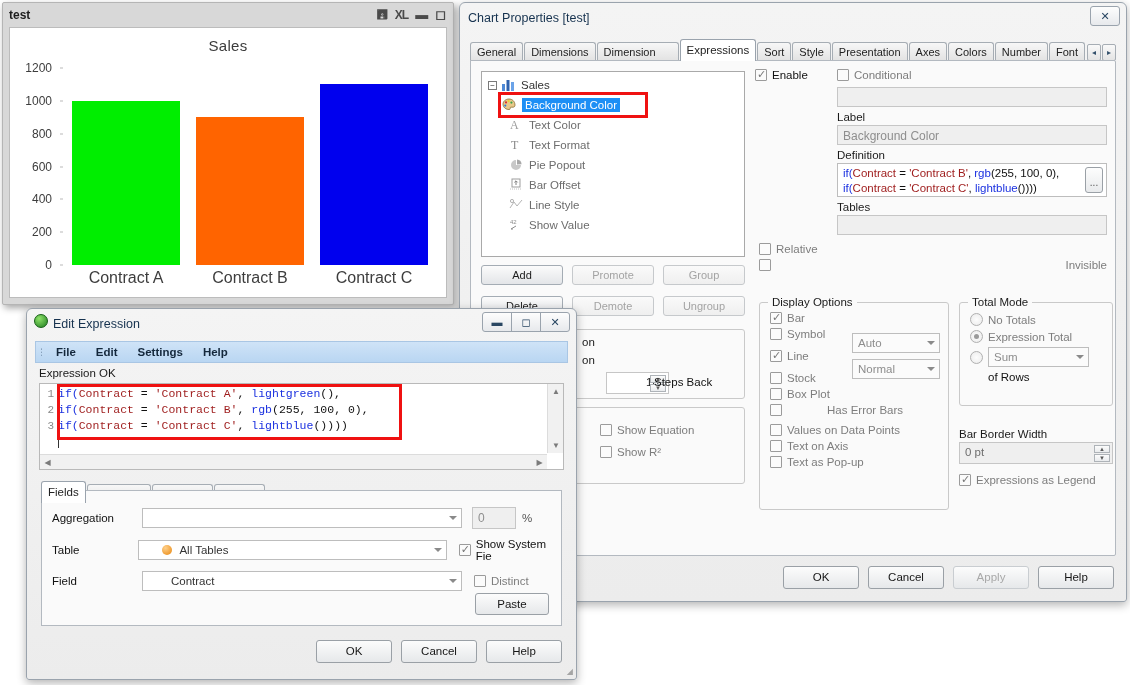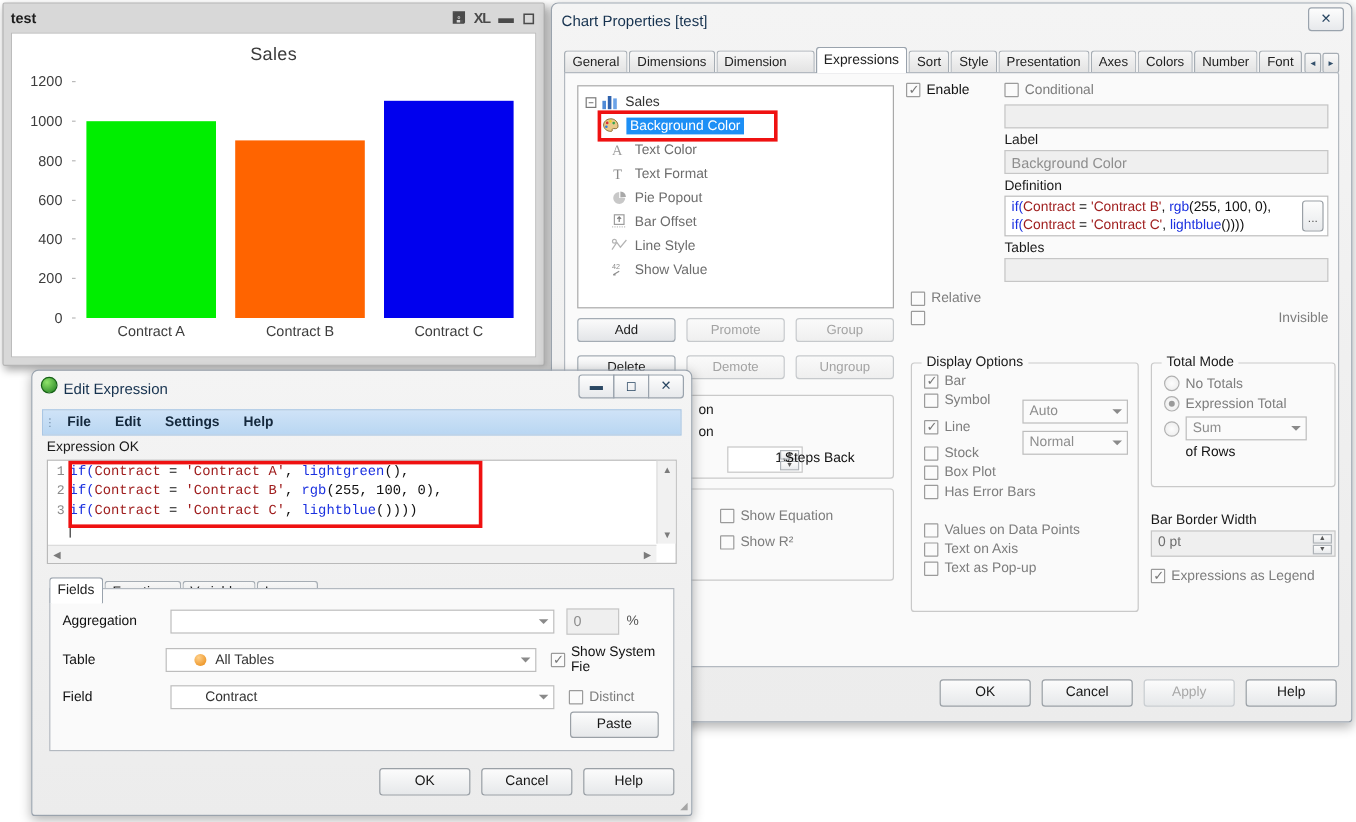--- a/index.html
+++ b/index.html
@@ -67,21 +67,21 @@
   .bars {
     position:absolute; left:54px; right:10px; top:0; bottom:32px;
     display:flex; align-items:flex-end; justify-content:space-around;
   }
   .barwrap { width:29%; height:100%; display:flex; align-items:flex-end; justify-content:center; }
   .bar { width:100%; }
   .xlabels {
     position:absolute; left:54px; right:10px; bottom:8px; height:20px;
     display:flex; justify-content:space-around;
   }
-  .xlab { width:29%; text-align:center; font-size:12px; color:#3d3d3d; }
+  .xlab { width:29%; text-align:center; font-size:16px; color:#3d3d3d; }
 
   
   #propwin { left:459px; top:2px; width:668px; height:600px; }
   #propwin .win-title { font-size:12.5px; padding-top:2px; }
 
   .tabstrip {
     position:absolute; left:10px; right:10px; top:36px; height:22px;
     display:flex; align-items:flex-end; font-size:11px;
   }
   .tab {
@@ -521,21 +521,21 @@
               <span class="lbl-dim">Line</span>
             </div>
             <div class="cbrow" style="margin-bottom: 4px;">
               <span class="cb"></span>
               <span class="lbl-dim">Stock</span>
             </div>
             <div class="cbrow" style="margin-bottom: 4px;">
               <span class="cb"></span>
               <span class="lbl-dim">Box Plot</span>
             </div>
-            <div class="cbrow" style="margin-bottom: 20px;">
+            <div class="cbrow" style="margin-bottom: 8px; gap: 40px;">
               <span class="cb"></span>
               <span class="lbl-dim">Has Error Bars</span>
             </div>
             <div class="cbrow" style="margin-bottom: 4px;">
               <span class="cb"></span>
               <span class="lbl-dim">Values on Data Points</span>
             </div>
             <div class="cbrow" style="margin-bottom: 4px;">
               <span class="cb"></span>
               <span class="lbl-dim">Text on Axis</span>

